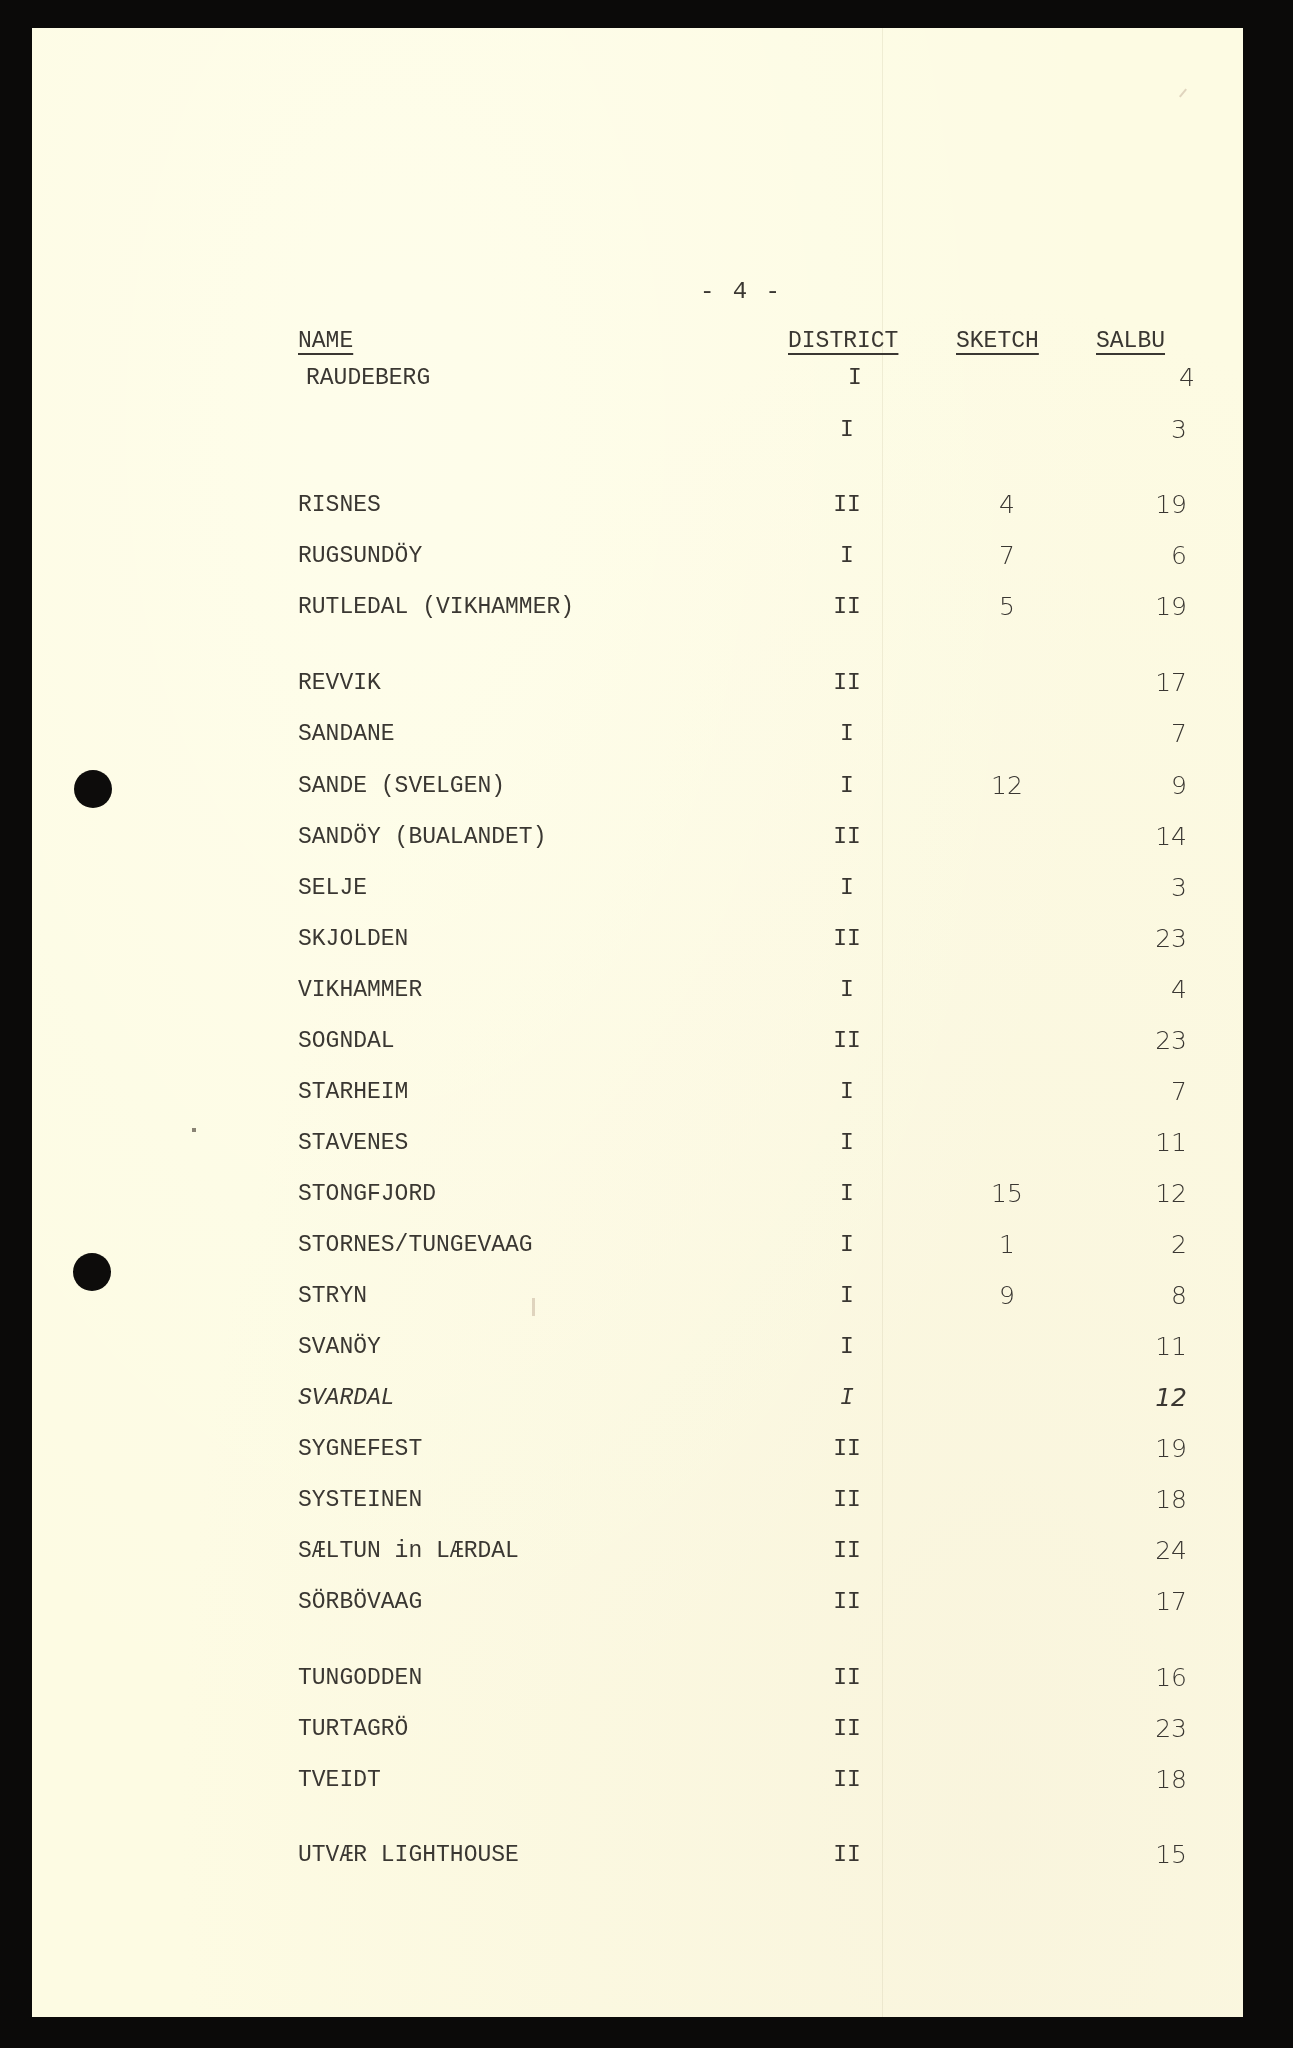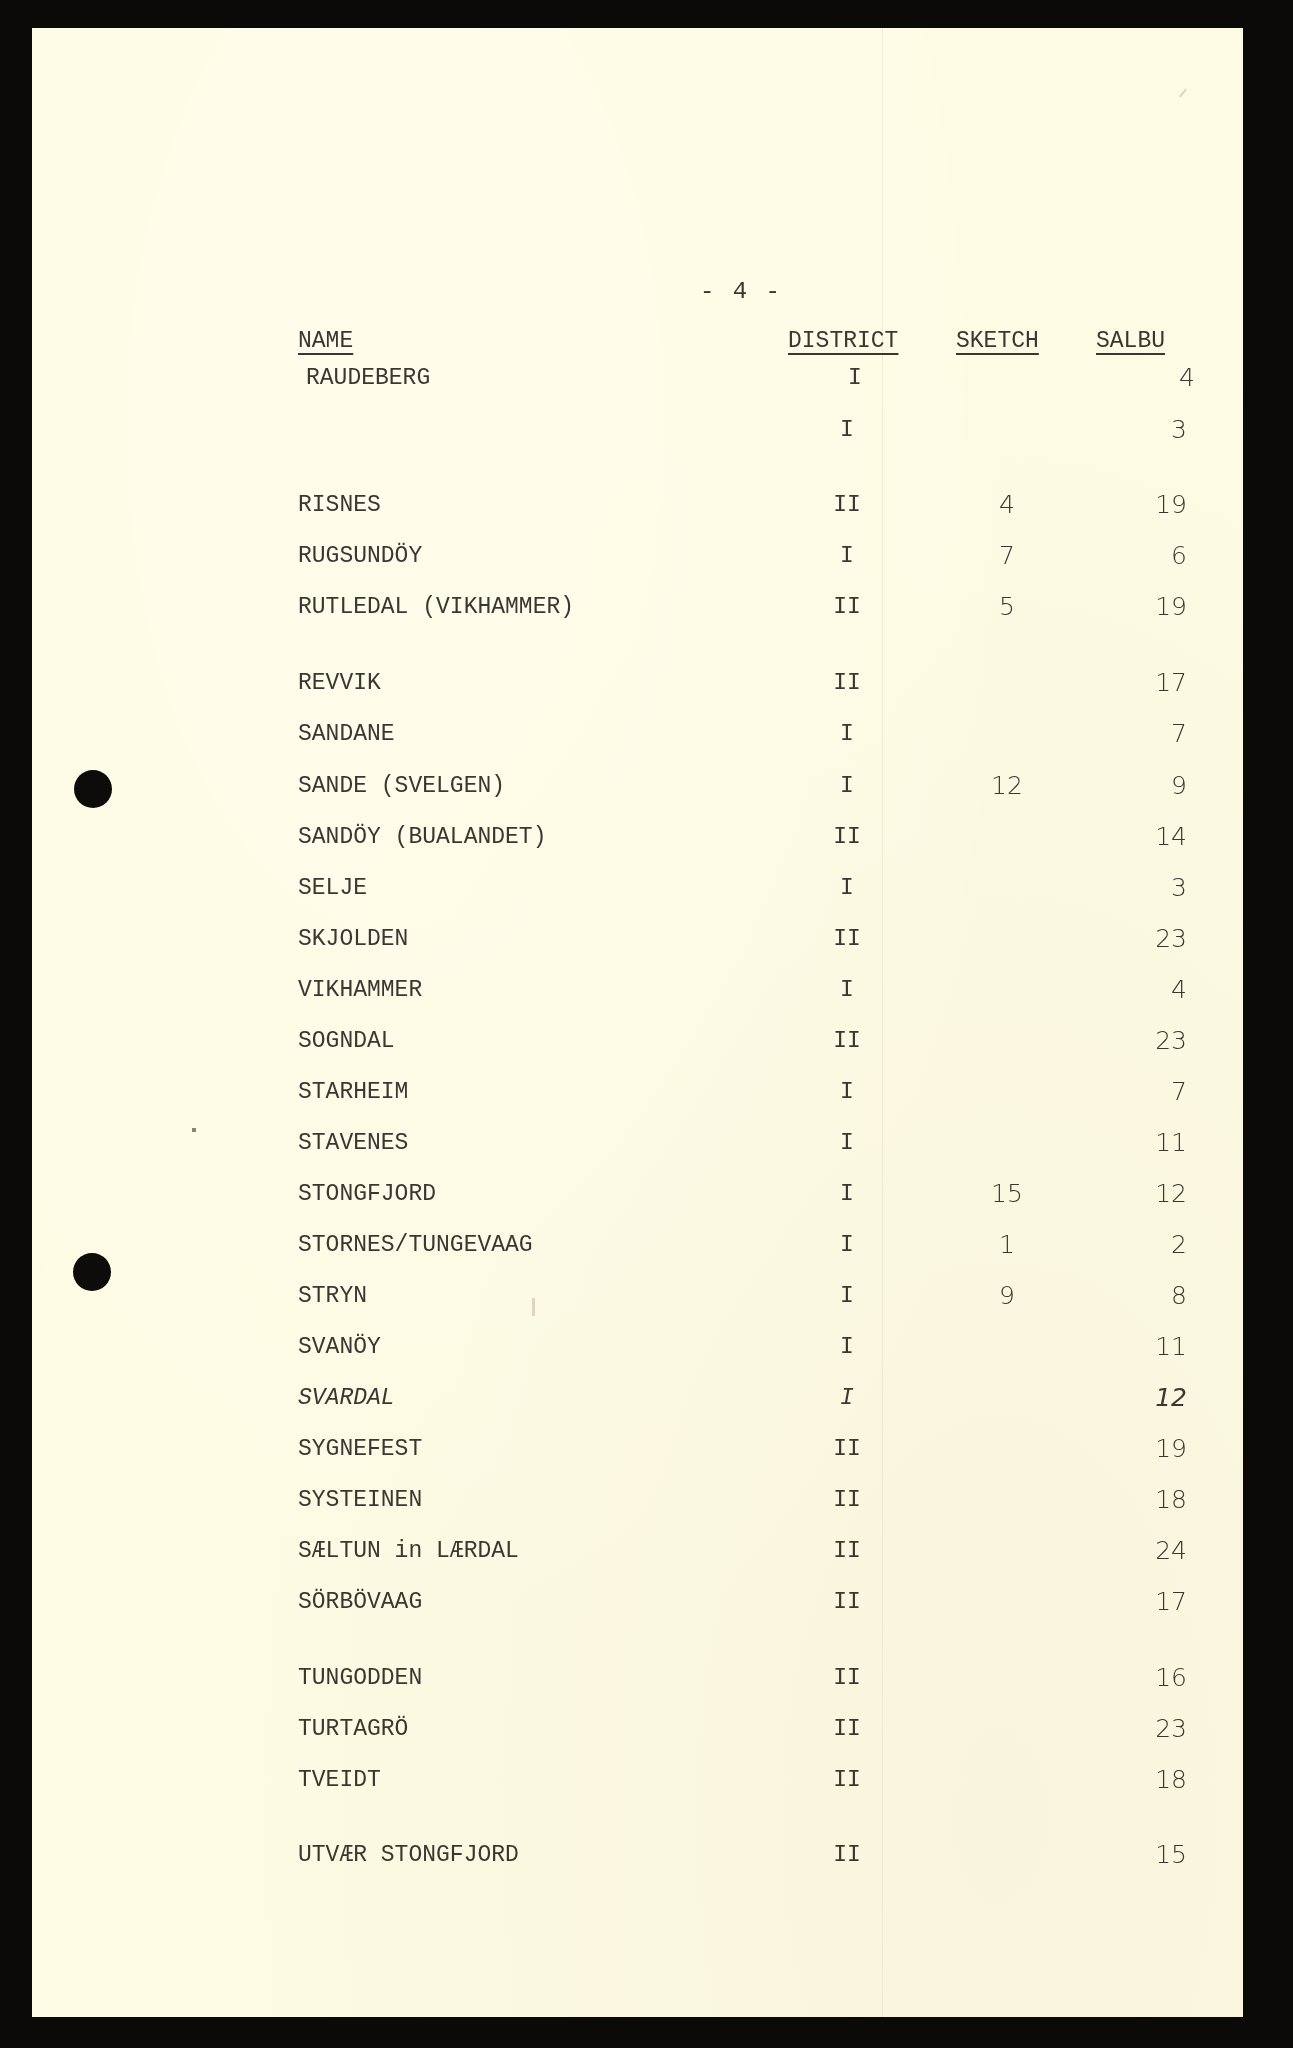--- a/index.html
+++ b/index.html
@@ -232,19 +232,19 @@
         <div class="cell c-sketch"></div>
         <div class="cell c-page">23</div>
       </div>
       <div class="row" style="top: 1739px;">
         <div class="cell c-name">TVEIDT</div>
         <div class="cell c-district">II</div>
         <div class="cell c-sketch"></div>
         <div class="cell c-page">18</div>
       </div>
       <div class="row" style="top: 1814px;">
-        <div class="cell c-name">UTVÆR STONGFJORD</div>
+        <div class="cell c-name">UTVÆR LIGHTHOUSE</div>
         <div class="cell c-district">II</div>
         <div class="cell c-sketch"></div>
         <div class="cell c-page">15</div>
       </div>
     </div>
 </div>
 
 </body></html>

